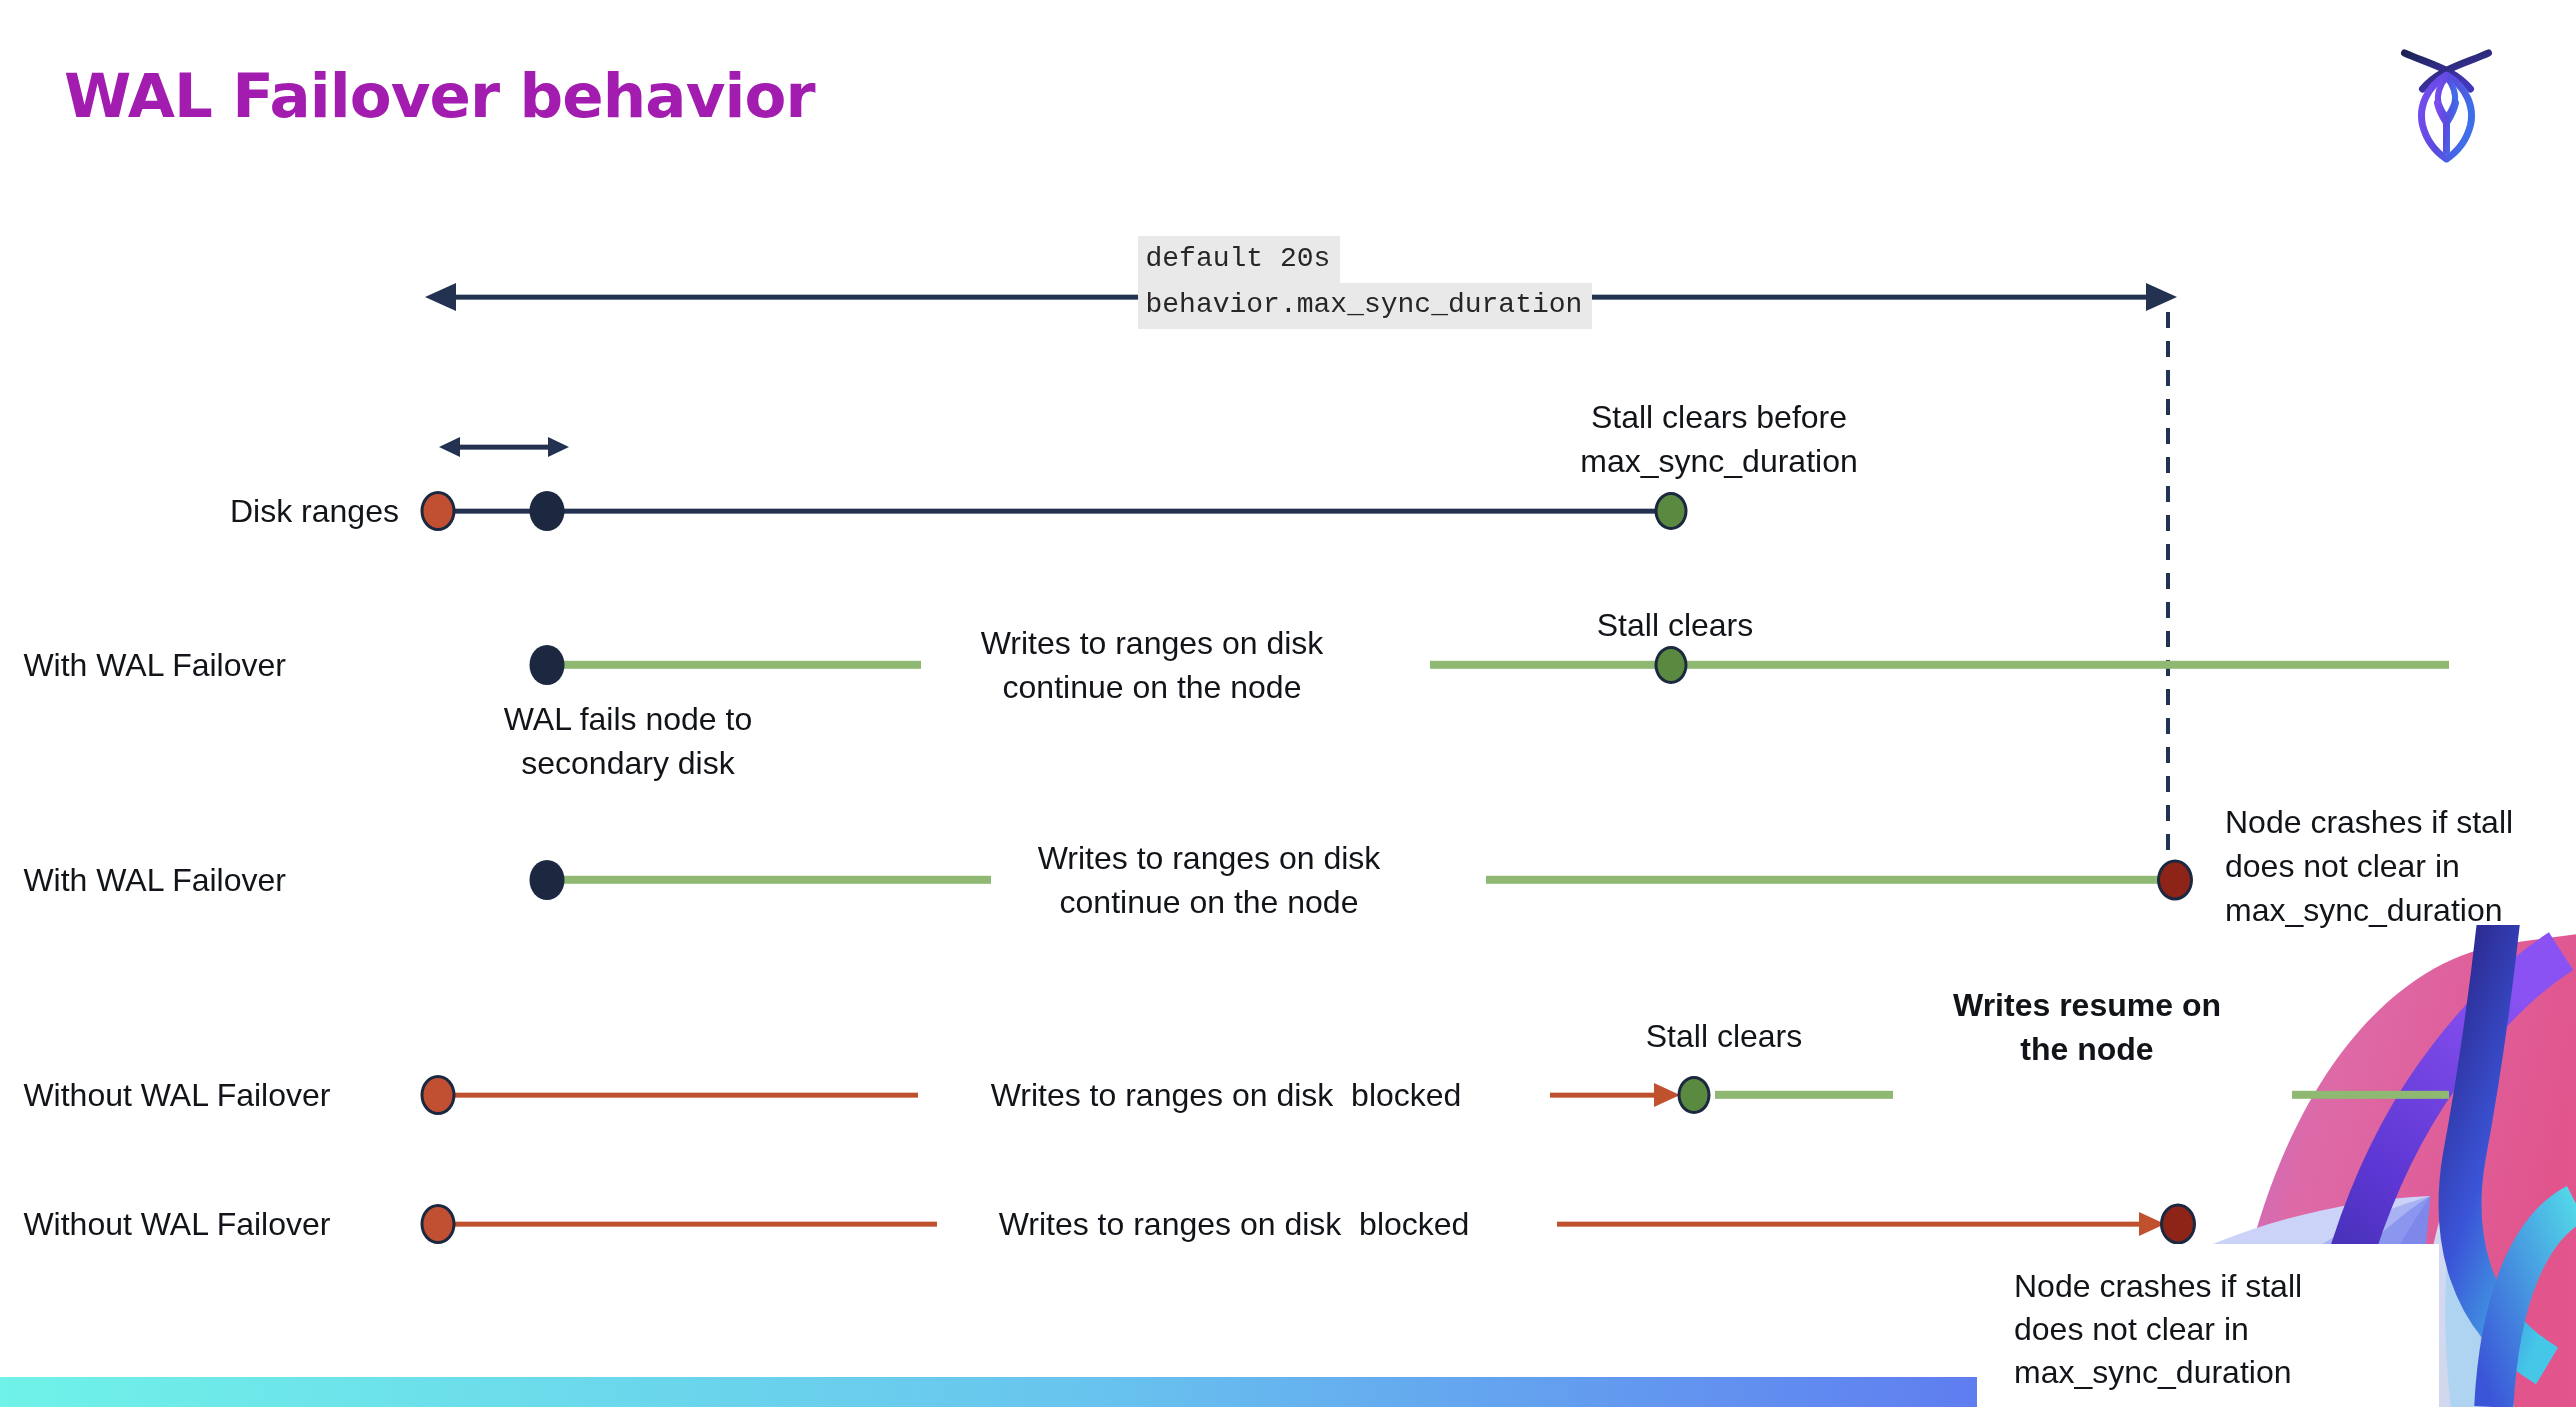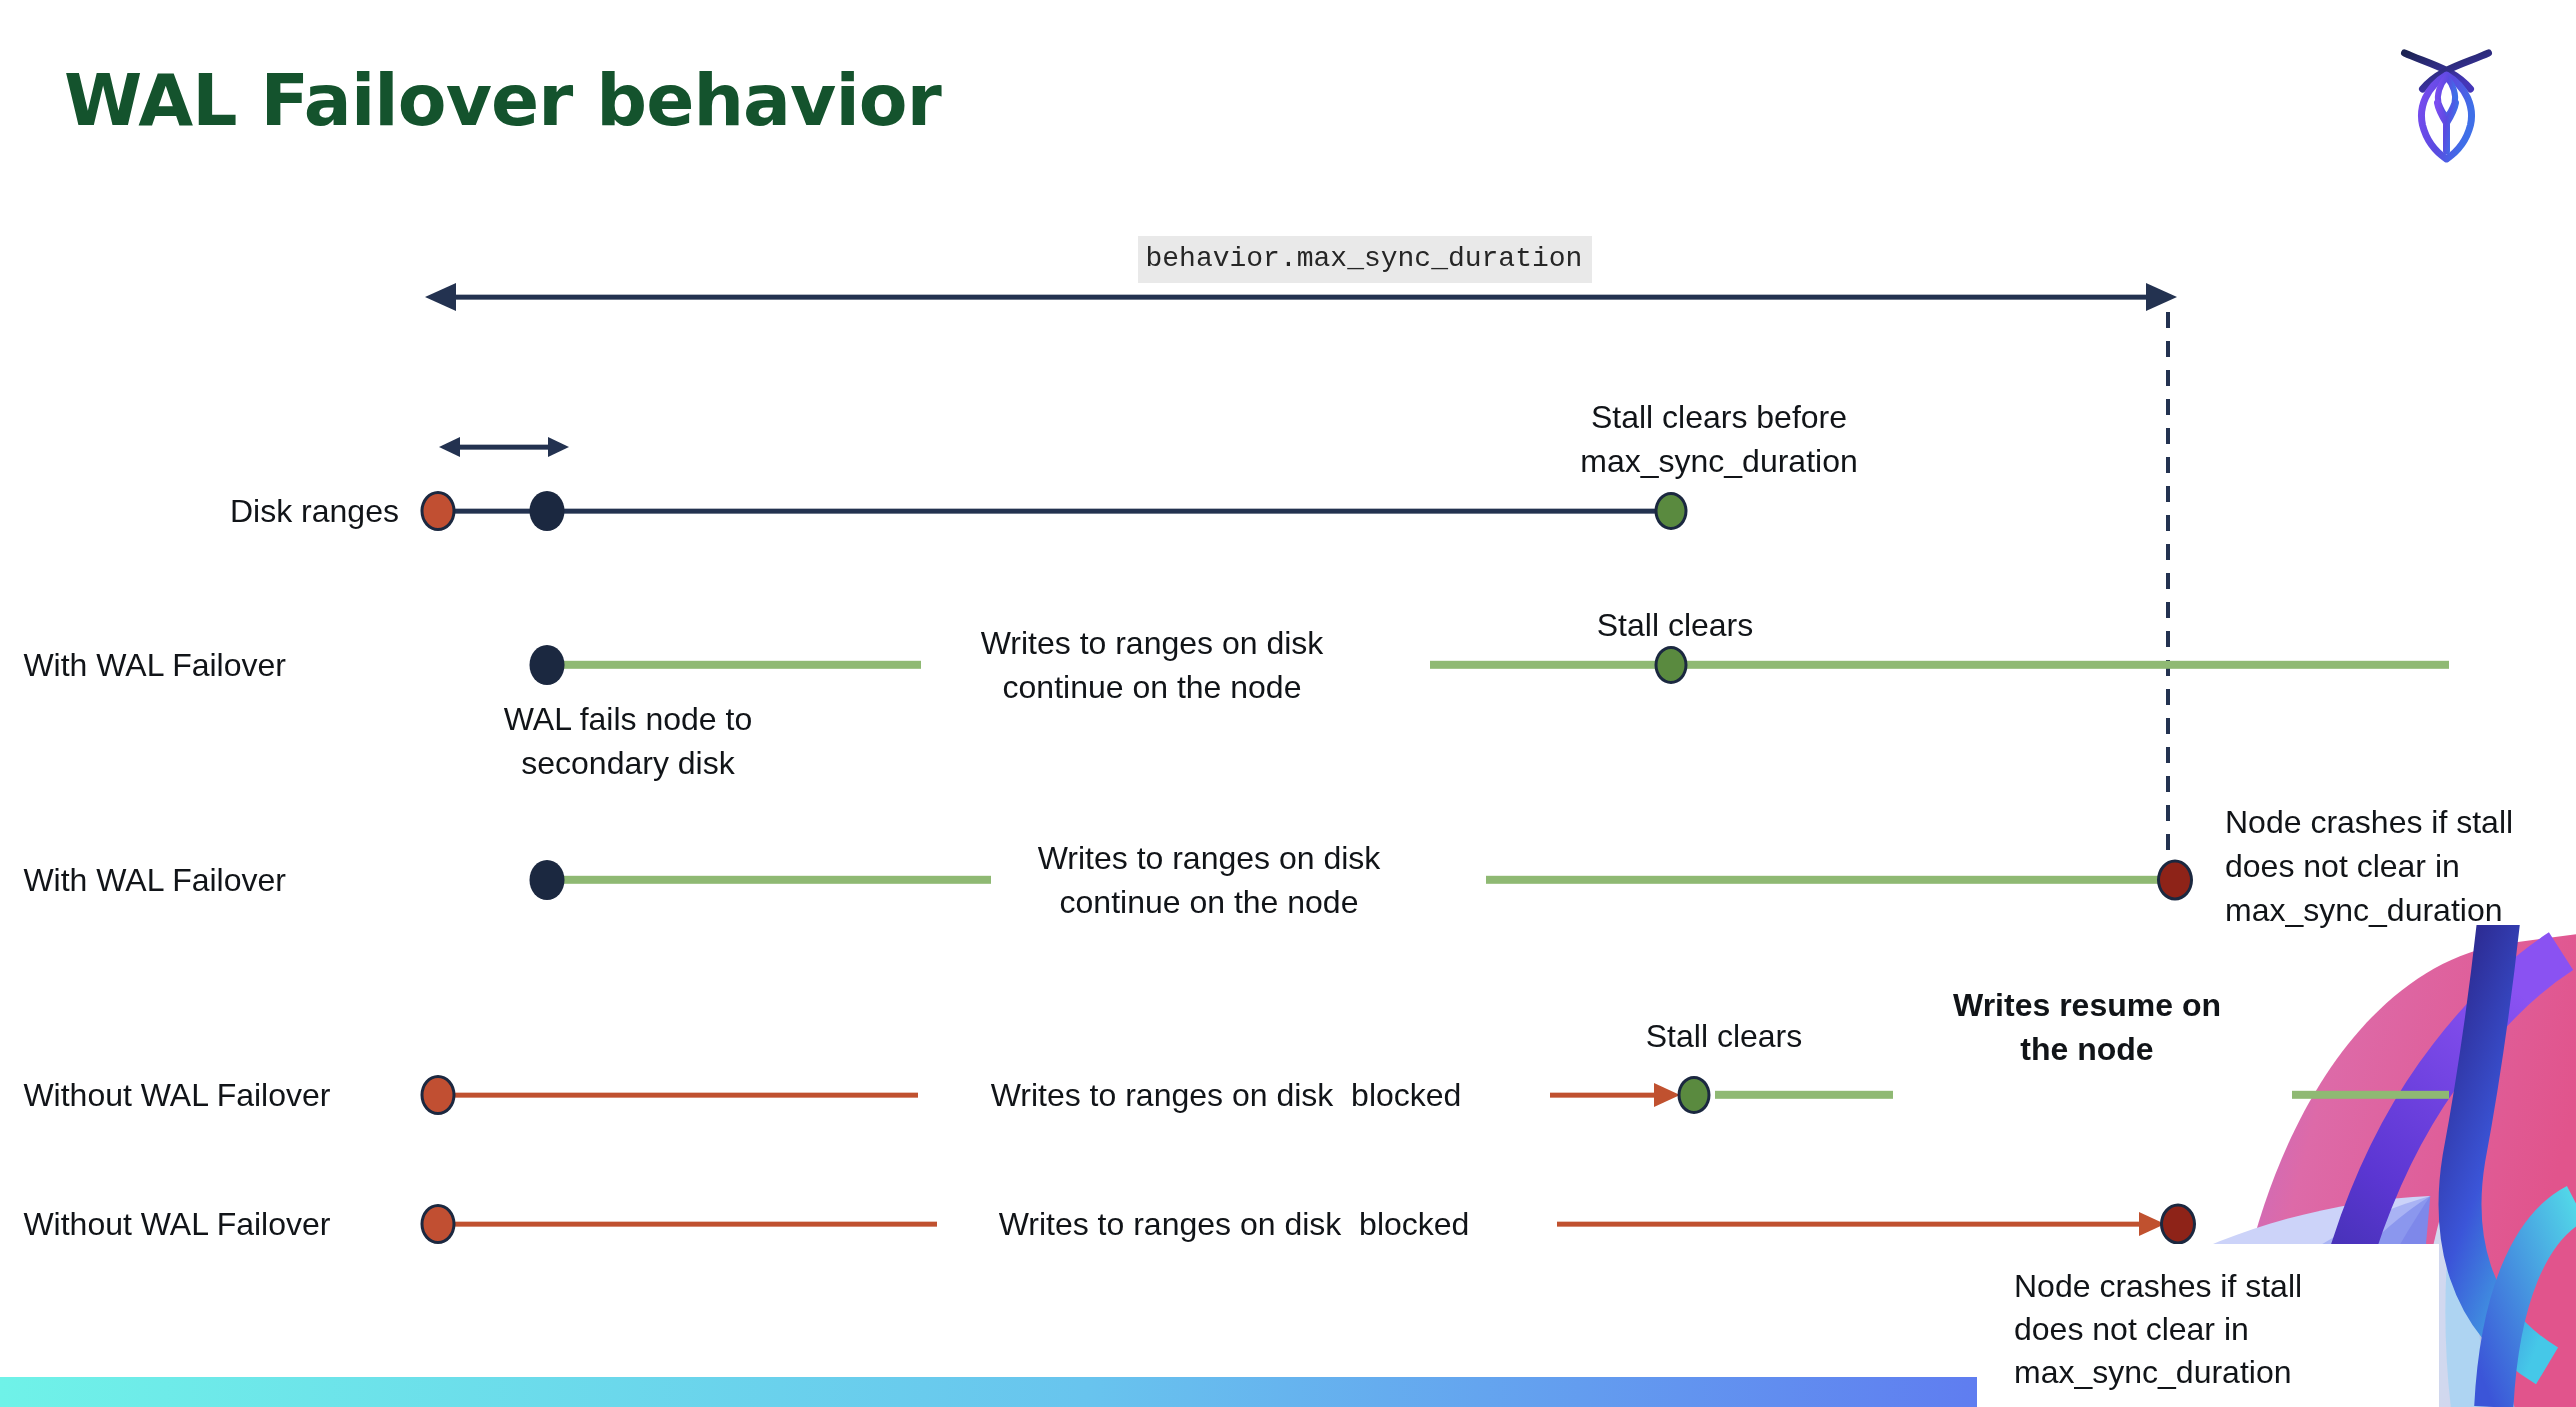--- a/index.html
+++ b/index.html
@@ -1,20 +1,20 @@
 <!DOCTYPE html>
 <html style="font-size:15px"><head>
 <meta charset="utf-8">
 <style>
   html,body{margin:0;padding:0;background:#ffffff;}
   .slide{position:relative;width:2576px;height:1408px;background:#ffffff;overflow:hidden;
          font-family:"Liberation Sans",sans-serif;color:#111418;}
 
-  .title{position:absolute;left:64px;top:65px;font-size:71px;font-weight:800;line-height:1;
-         letter-spacing:-0.9px;color:#14532d;font-family:"DejaVu Sans",sans-serif;}
+  .title{position:absolute;left:64px;top:65px;font-size:61px;font-weight:800;line-height:1;
+         letter-spacing:-0.9px;color:#a21caf;font-family:"DejaVu Sans",sans-serif;}
 
   
   .ann{position:absolute;z-index:4;font-family:"Liberation Mono",monospace;font-size:28px;color:#262626;line-height:41px;}
   .ann .code{background:#e9e9e9;padding:1.9px 9.3px 3.7px 7.5px;display:inline-block;}
 
   
   .hline{position:absolute;transform:translateY(-50%);}
   .navy-line{height:4.7px;background:#233250;z-index:1;}
   .green-line{height:8.4px;background:#8fb973;z-index:3;}
   .red-line{height:4.7px;background:#c0512f;z-index:3;}
@@ -111,20 +111,21 @@
     <path d="M486,298 C436,324 404,400 398,516" fill="none" stroke="url(#gCyanArc)" stroke-width="42"></path>
   </svg>
 
   <div class="bottom-bar"></div>
 
   <div class="hline navy-line" style="left:452px;top:297px;width:1699px;"></div>
   <div class="ah ah-left-navy" style="left:425px;top:297px;"></div>
   <div class="ah ah-right-navy" style="left:2146px;top:297px;"></div>
 
   <div class="ann" style="left:1138px;top:236px;">
+    <div><span class="code">default 20s</span></div>
     <div><span class="code">behavior.max_sync_duration</span></div>
   </div>
 
   <div class="hline navy-line" style="left:458px;top:447px;width:92px;"></div>
   <div class="ah ah-left-navy sm" style="left:439px;top:447px;"></div>
   <div class="ah ah-right-navy sm" style="left:548px;top:447px;"></div>
 
   <div class="dashed-v" style="left:2166px;top:312px;height:551px;"></div>
 
   <div class="lbl vcenter" style="left:230px;top:511px;">Disk ranges</div>

